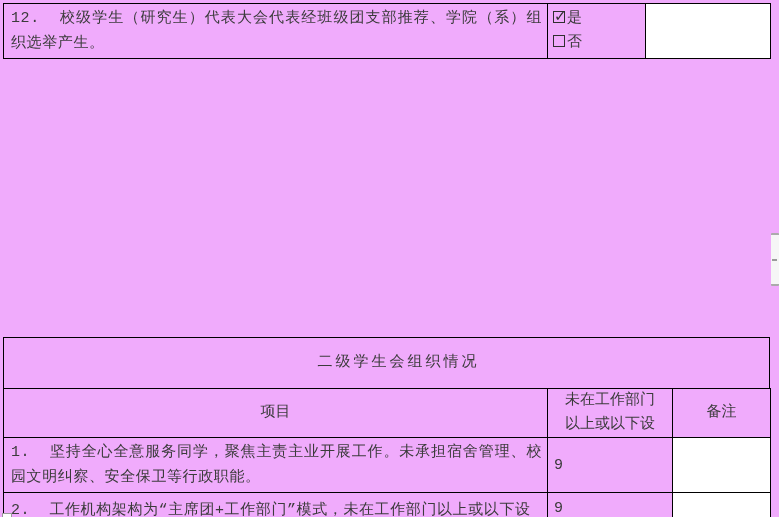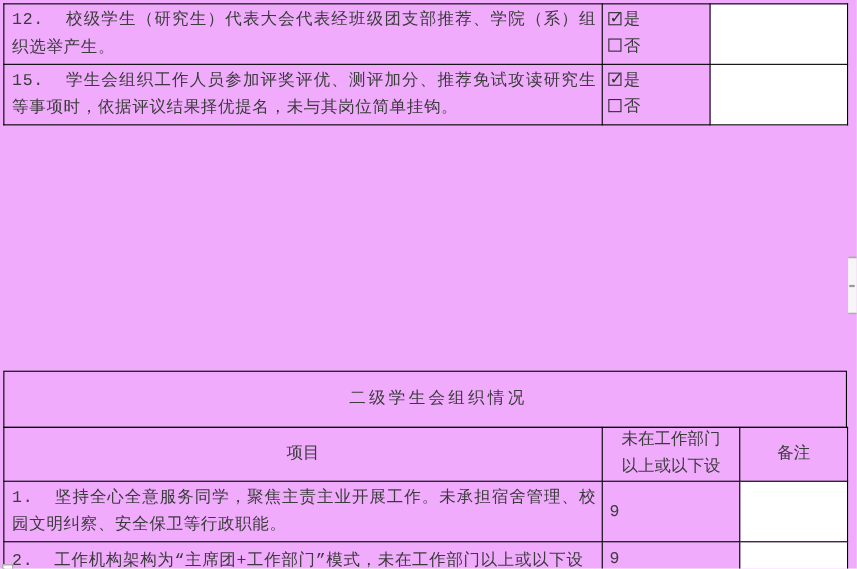--- a/index.html
+++ b/index.html
@@ -99,28 +99,20 @@
       </colgroup>
     <tbody>
       <tr style="height:54px">
         <td class="item">12.&nbsp;&nbsp;校级学生（研究生）代表大会代表经班级团支部推荐、学院（系）组织选举产生。</td>
         <td class="cbcell">
           <span class="cbline"><span class="cb checked"></span><span>是</span></span>
           <span class="cbline"><span class="cb"></span><span>否</span></span>
         </td>
         <td class="blankcell"></td>
       </tr>
-      <tr style="height:55px">
-        <td class="item">15.&nbsp;&nbsp;学生会组织工作人员参加评奖评优、测评加分、推荐免试攻读研究生等事项时，依据评议结果择优提名，未与其岗位简单挂钩。</td>
-        <td class="cbcell">
-          <span class="cbline"><span class="cb checked"></span><span>是</span></span>
-          <span class="cbline"><span class="cb"></span><span>否</span></span>
-        </td>
-        <td class="blankcell"></td>
-      </tr>
     </tbody>
   </table>
 
   <div class="section-row">二级学生会组织情况</div>
 
   <table class="t2">
     <colgroup>
         <col style="width:544px">
         <col style="width:125px">
         <col style="width:98px">

